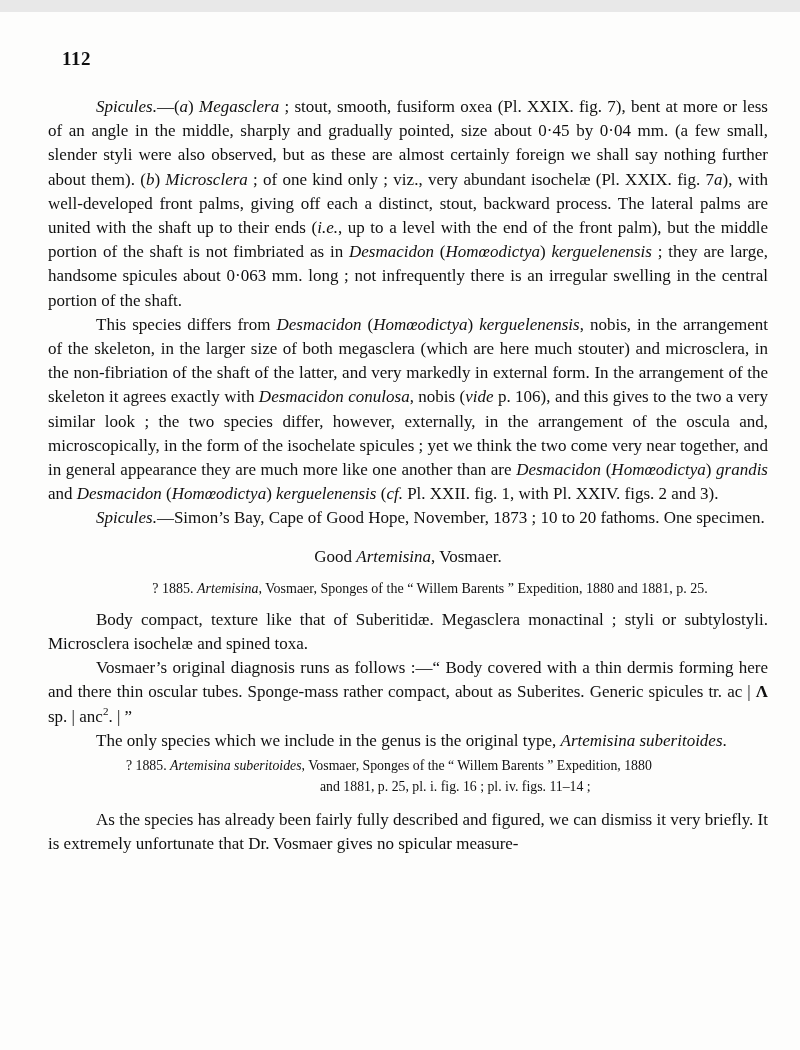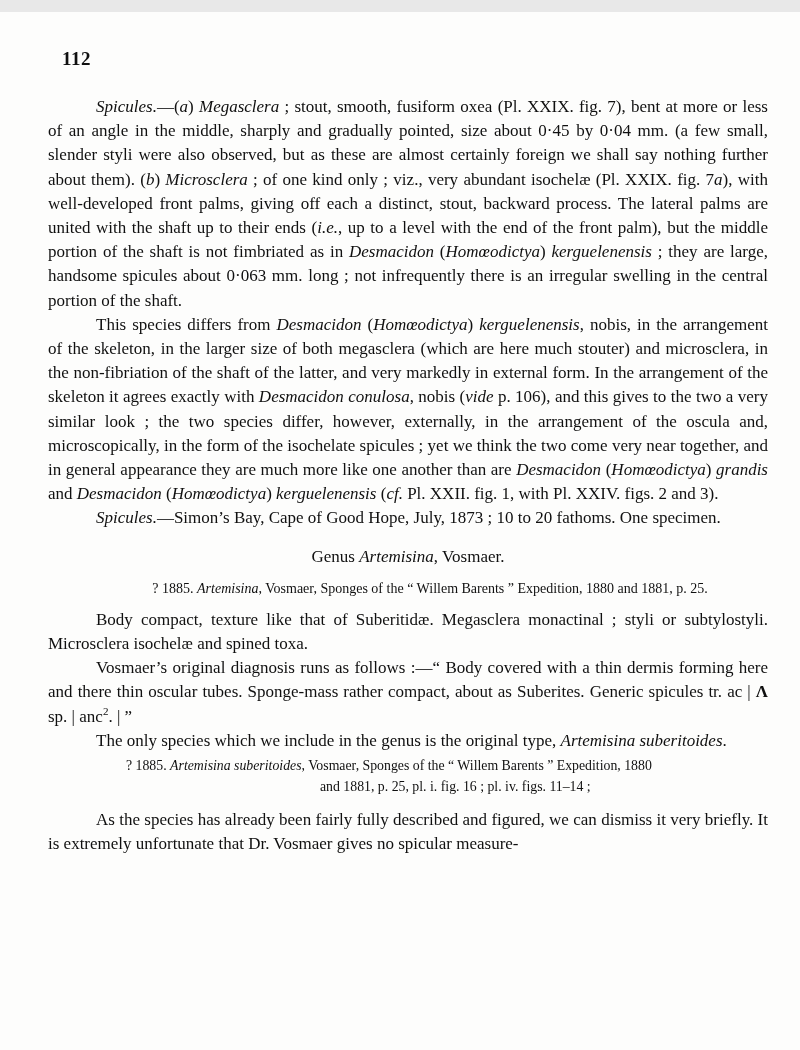--- a/index.html
+++ b/index.html
@@ -84,22 +84,22 @@
 </head>
 <body>
 
 <div class="page">
   <div class="page-header">
     <span class="page-num">112</span>
   </div>
   <div class="text-block">
       <div class="block para"><span class="seg-i">Spicules.</span><span class="seg-r">—(</span><span class="seg-i">a</span><span class="seg-r">) </span><span class="seg-i">Megasclera</span><span class="seg-r"> ; stout, smooth, fusiform oxea (Pl. XXIX. fig. 7), bent at more or less of an angle in the middle, sharply and gradually pointed, size about 0·45 by 0·04 mm. (a few small, slender styli were also observed, but as these are almost certainly foreign we shall say nothing further about them). (</span><span class="seg-i">b</span><span class="seg-r">) </span><span class="seg-i">Microsclera</span><span class="seg-r"> ; of one kind only ; viz., very abundant isochelæ (Pl. XXIX. fig. 7</span><span class="seg-i">a</span><span class="seg-r">), with well-developed front palms, giving off each a distinct, stout, backward process. The lateral palms are united with the shaft up to their ends (</span><span class="seg-i">i.e.</span><span class="seg-r">, up to a level with the end of the front palm), but the middle portion of the shaft is not fimbriated as in </span><span class="seg-i">Desmacidon</span><span class="seg-r"> (</span><span class="seg-i">Homœodictya</span><span class="seg-r">) </span><span class="seg-i">kerguelenensis</span><span class="seg-r"> ; they are large, handsome spicules about 0·063 mm. long ; not infrequently there is an irregular swelling in the central portion of the shaft.</span></div>
       <div class="block para"><span class="seg-r">This species differs from </span><span class="seg-i">Desmacidon</span><span class="seg-r"> (</span><span class="seg-i">Homœodictya</span><span class="seg-r">) </span><span class="seg-i">kerguelenensis</span><span class="seg-r">, nobis, in the arrangement of the skeleton, in the larger size of both megasclera (which are here much stouter) and microsclera, in the non-fibriation of the shaft of the latter, and very markedly in external form. In the arrangement of the skeleton it agrees exactly with </span><span class="seg-i">Desmacidon conulosa</span><span class="seg-r">, nobis (</span><span class="seg-i">vide</span><span class="seg-r"> p. 106), and this gives to the two a very similar look ; the two species differ, however, externally, in the arrangement of the oscula and, microscopically, in the form of the isochelate spicules ; yet we think the two come very near together, and in general appearance they are much more like one another than are </span><span class="seg-i">Desmacidon</span><span class="seg-r"> (</span><span class="seg-i">Homœodictya</span><span class="seg-r">) </span><span class="seg-i">grandis</span><span class="seg-r"> and </span><span class="seg-i">Desmacidon</span><span class="seg-r"> (</span><span class="seg-i">Homœodictya</span><span class="seg-r">) </span><span class="seg-i">kerguelenensis</span><span class="seg-r"> (</span><span class="seg-i">cf.</span><span class="seg-r"> Pl. XXII. fig. 1, with Pl. XXIV. figs. 2 and 3).</span></div>
-      <div class="block para"><span class="seg-i">Spicules.</span><span class="seg-r">—Simon’s Bay, Cape of Good Hope, July, 1873 ; 10 to 20 fathoms. One specimen.</span></div>
-      <div class="block genus-heading"><span class="seg-r">Genus </span><span class="seg-i">Artemisina</span><span class="seg-r">, Vosmaer.</span></div>
+      <div class="block para"><span class="seg-i">Spicules.</span><span class="seg-r">—Simon’s Bay, Cape of Good Hope, November, 1873 ; 10 to 20 fathoms. One specimen.</span></div>
+      <div class="block genus-heading"><span class="seg-r">Good </span><span class="seg-i">Artemisina</span><span class="seg-r">, Vosmaer.</span></div>
       <div class="block citation"><span class="seg-r">? 1885. </span><span class="seg-i">Artemisina</span><span class="seg-r">, Vosmaer, Sponges of the “ Willem Barents ” Expedition, 1880 and 1881, p. 25.</span></div>
       <div class="block para"><span class="seg-r">Body compact, texture like that of Suberitidæ. Megasclera monactinal ; styli or subtylostyli. Microsclera isochelæ and spined toxa.</span></div>
       <div class="block para"><span class="seg-r">Vosmaer’s original diagnosis runs as follows :—“ Body covered with a thin dermis forming here and there thin oscular tubes. Sponge-mass rather compact, about as Suberites. Generic spicules tr. ac | </span><span class="seg-b">Λ</span><span class="seg-r"> sp. | anc</span><span class="seg-sup">2</span><span class="seg-r">. | ”</span></div>
       <div class="block para"><span class="seg-r">The only species which we include in the genus is the original type, </span><span class="seg-i">Artemisina suberitoides</span><span class="seg-r">.</span></div>
       <div class="block citation-multi">
         <div class="cit-line" style="margin-left: 78px;"><span class="seg-r">? 1885. </span><span class="seg-i">Artemisina suberitoides</span><span class="seg-r">, Vosmaer, Sponges of the “ Willem Barents ” Expedition, 1880</span></div>
         <div class="cit-line" style="margin-left: 272px;"><span class="seg-r">and 1881, p. 25, pl. i. fig. 16 ; pl. iv. figs. 11–14 ;</span></div>
       </div>
       <div class="block para"><span class="seg-r">As the species has already been fairly fully described and figured, we can dismiss it very briefly. It is extremely unfortunate that Dr. Vosmaer gives no spicular measure-</span></div>
     </div>

